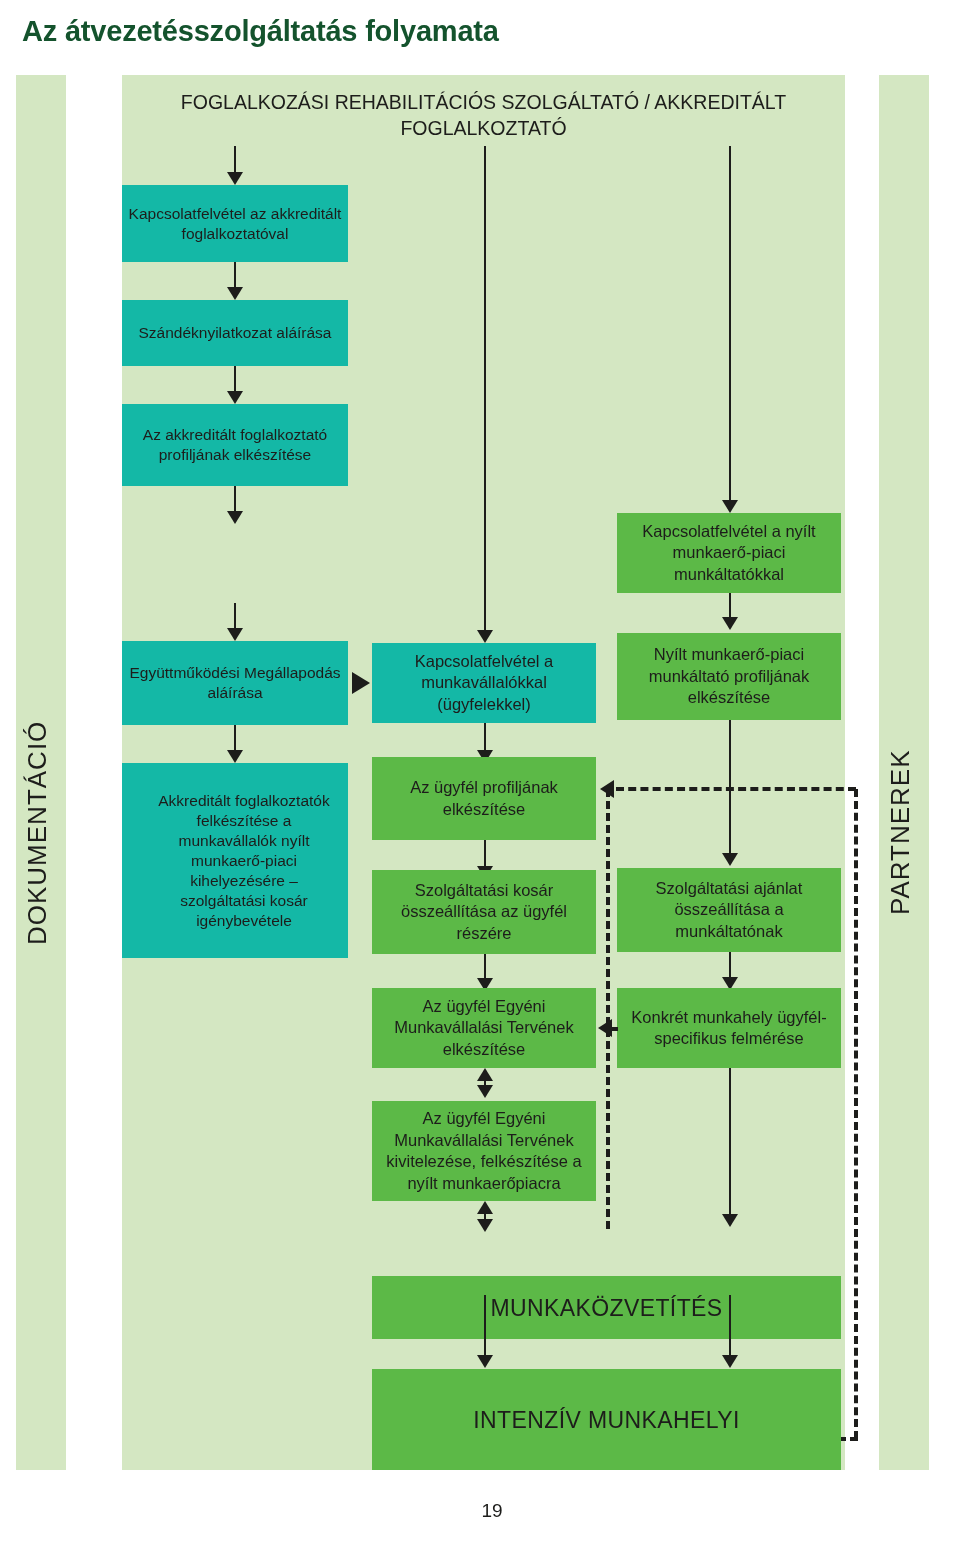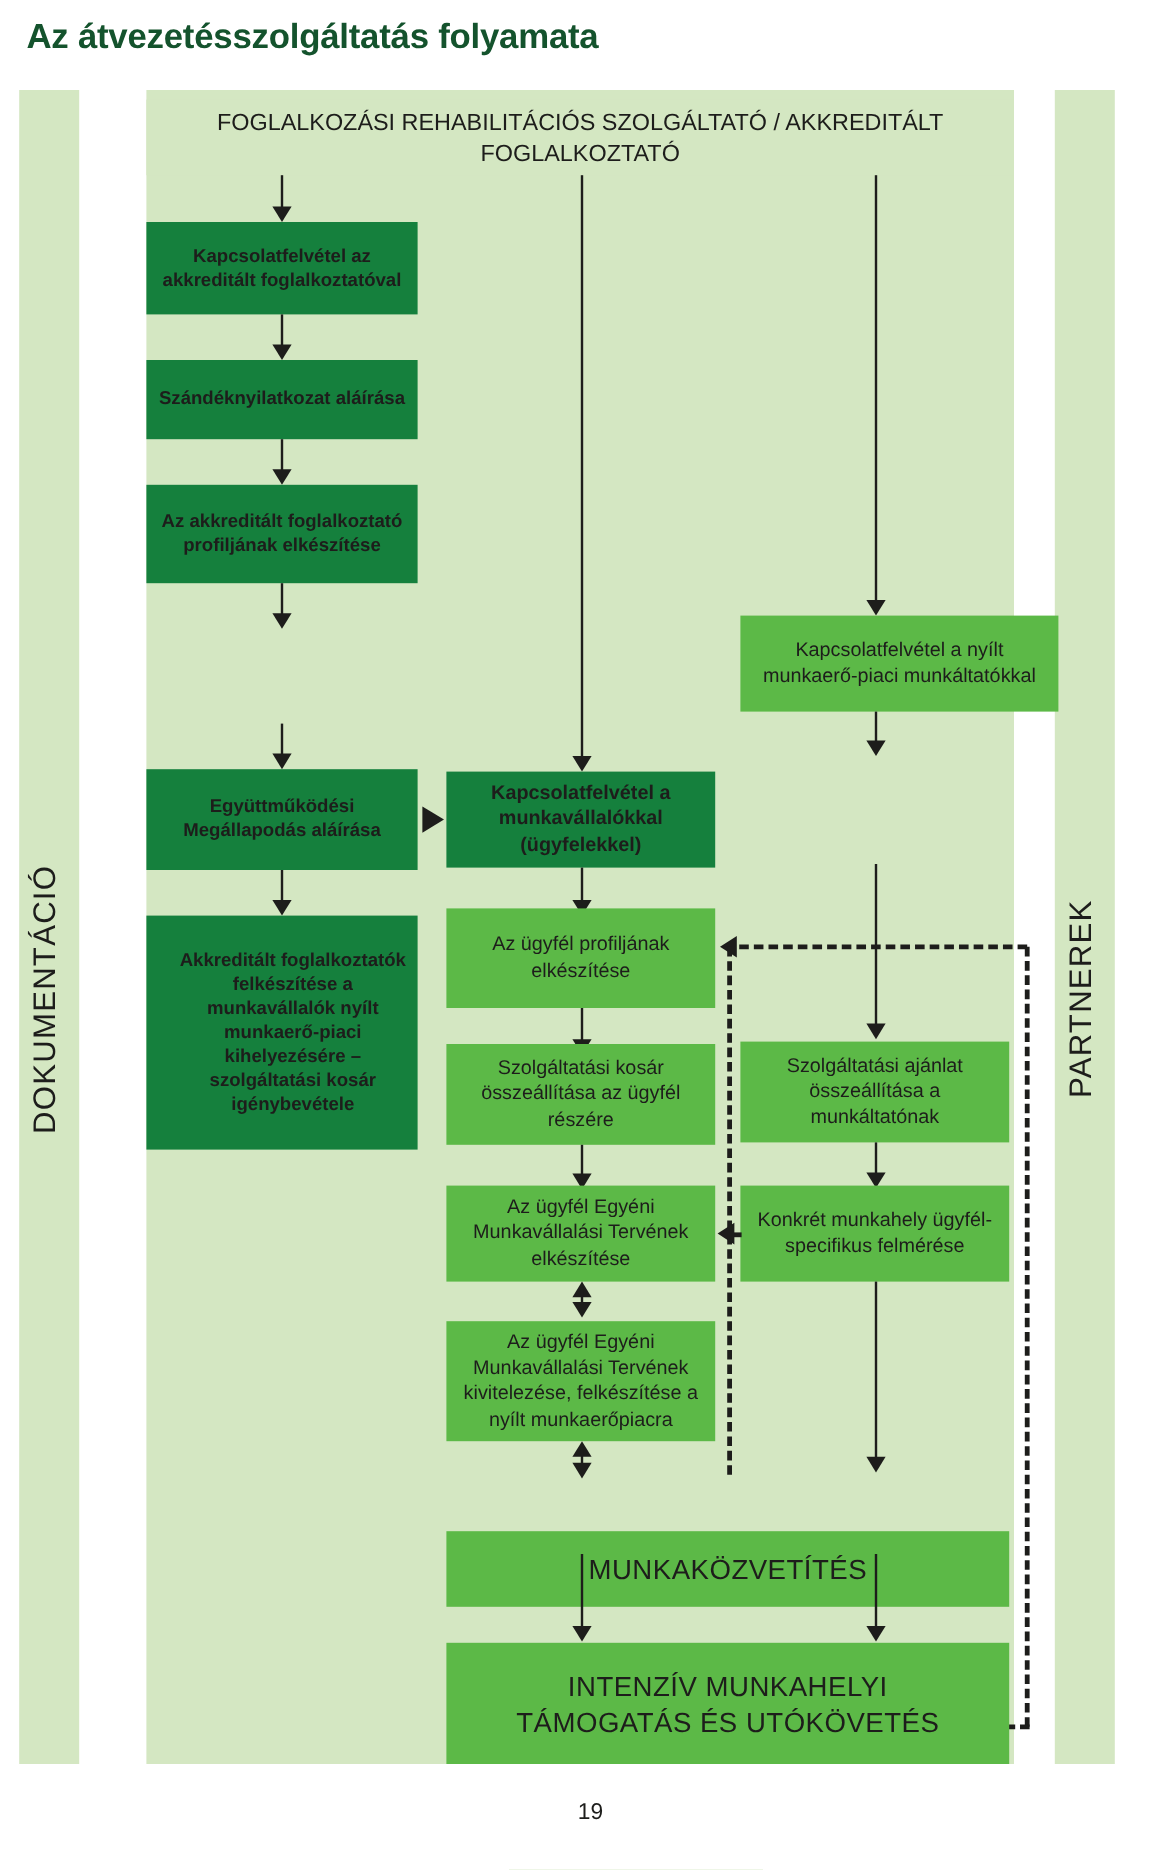--- a/index.html
+++ b/index.html
@@ -48,21 +48,21 @@
 
   
   .box{
     position:absolute;
     display:flex;align-items:center;justify-content:center;
     text-align:center;
     box-sizing:border-box;
     padding:2px 6px;
     color:#1d1d1b;
   }
-  .box.light{background:#15803d;font-weight:bold;}
+  .box.light{background:#14b8a6;}
   .box.bright{background:#5cb947;}
   .box span{display:block;}
 
   .t15{font-size:15.5px;line-height:20px;}
   .t16{font-size:16.5px;line-height:21.5px;}
   .tcaps{font-size:23px;line-height:30px;letter-spacing:0.4px;}
 
   
   .vline{position:absolute;width:2px;background:#1d1d1b;}
   .arrow-down{
@@ -196,26 +196,29 @@
   <div class="arrow-down" style="left:477px;top:1085px;"></div>
 
   <div class="box bright t16" style="left:372px;top:1101px;width:224px;height:100px;">
     <span>Az ügyfél Egyéni Munkavállalási Tervének kivitelezése, felkészítése a nyílt munkaerőpiacra</span>
   </div>
 
   <div class="arrow-up" style="left:477px;top:1201px;"></div>
   <div class="vline" style="left:484px;top:1206px;height:17px;"></div>
   <div class="arrow-down" style="left:477px;top:1219px;"></div>
 
-  <div class="box bright t16" style="left:617px;top:513px;width:265px;height:80px;">
+  <div class="box bright t16" style="left:617px;top:513px;width:224px;height:80px;">
     <span>Kapcsolatfelvétel a nyílt munkaerő-piaci munkáltatókkal</span>
   </div>
   <div class="vline" style="left:729px;top:593px;height:30px;"></div>
   <div class="arrow-down" style="left:722px;top:617px;"></div>
 
+  <div class="box bright t16" style="left:617px;top:633px;width:224px;height:87px;">
+    <span>Nyílt munkaerő-piaci munkáltató profiljának elkészítése</span>
+  </div>
   <div class="vline" style="left:729px;top:720px;height:136px;"></div>
   <div class="arrow-down" style="left:722px;top:853px;"></div>
 
   <div class="box bright t16" style="left:617px;top:868px;width:224px;height:84px;">
     <span>Szolgáltatási ajánlat összeállítása a munkáltatónak</span>
   </div>
   <div class="vline" style="left:729px;top:952px;height:32px;"></div>
   <div class="arrow-down" style="left:722px;top:977px;"></div>
 
   <div class="box bright t16" style="left:617px;top:988px;width:224px;height:80px;">
@@ -240,19 +243,18 @@
     <span>MUNKAKÖZVETÍTÉS</span>
   </div>
   <div class="vline" style="left:484px;top:1295px;height:64px;"></div>
   <div class="arrow-down" style="left:477px;top:1355px;"></div>
   <div class="vline" style="left:729px;top:1295px;height:64px;"></div>
   <div class="arrow-down" style="left:722px;top:1355px;"></div>
 
   <div class="box bright tcaps" style="left:372px;top:1369px;width:469px;height:101px;">
     <div>
       <span>INTENZÍV MUNKAHELYI</span>
-      <span>TÁMOGATÁS ÉS UTÓKÖVETÉS</span>
     </div>
   </div>
 
   <div class="pagenum">19</div>
 
 </div>
 
 </body></html>

